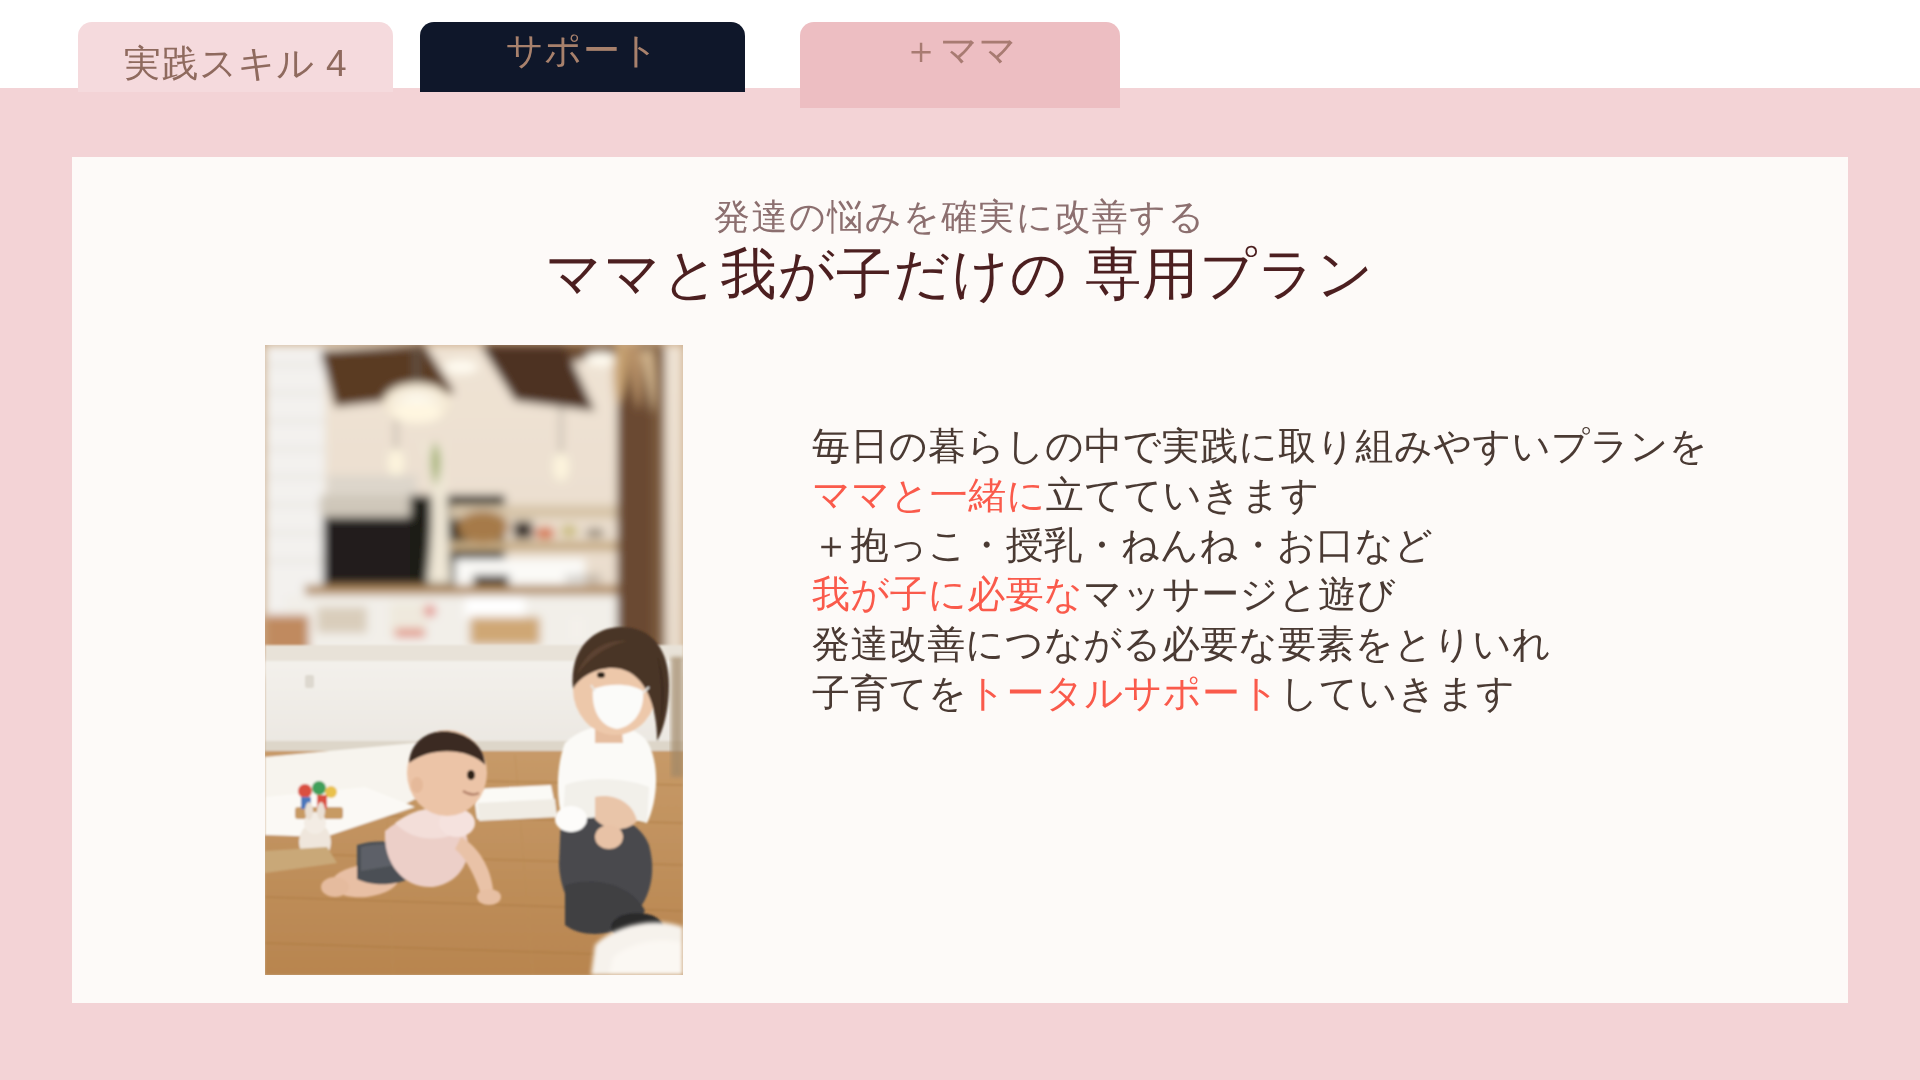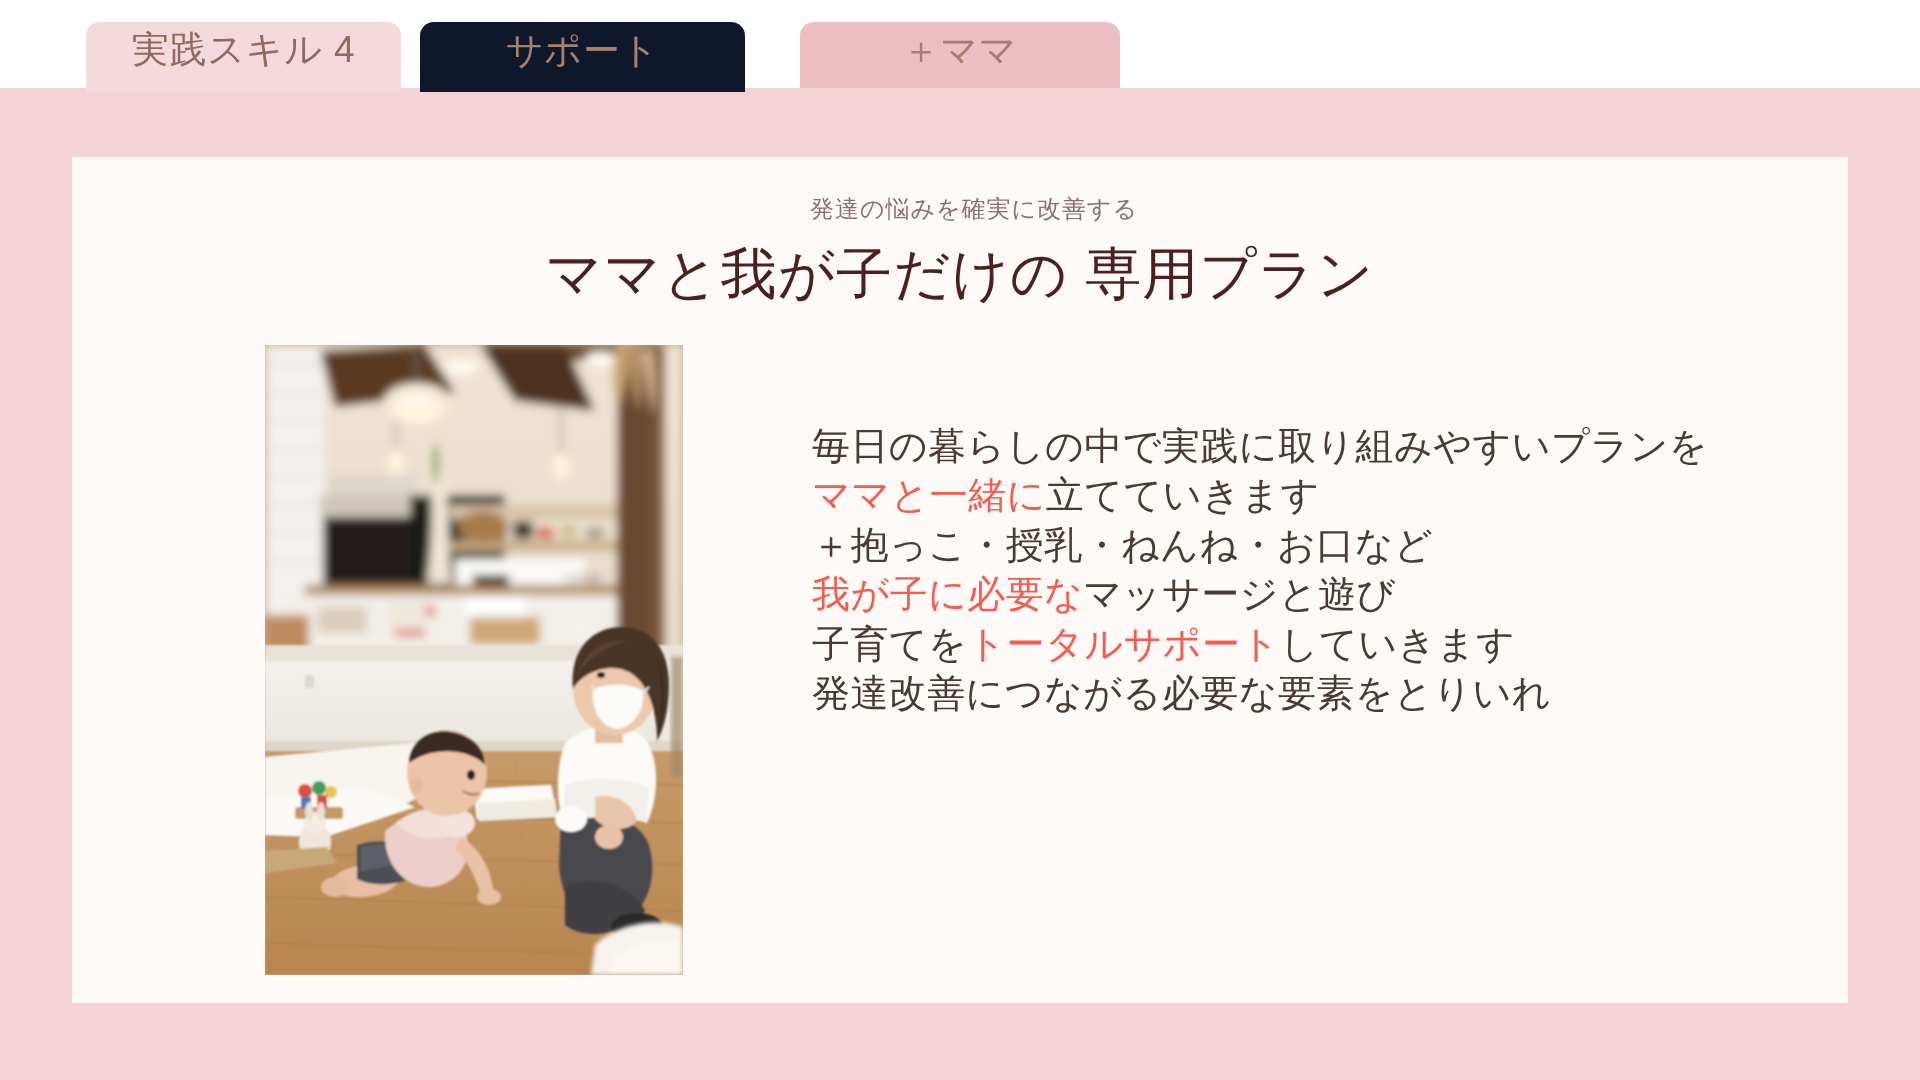--- a/index.html
+++ b/index.html
@@ -35,50 +35,49 @@
     align-items:flex-start;
     justify-content:center;
     padding-top:9px;
     font-size:37px;
     line-height:1.07;
     letter-spacing:0.02em;
     white-space:normal;
     text-align:center;
   }
   #tab-0 {
-    left:86px; width:315px; height:70px;
+    left:78px; width:315px; height:70px;
     background:#f5dadd; color:#8f6a5e;
-    padding-top:8px;
+    padding-top:22px;
   }
   #tab-1 {
     left:420px; width:325px; height:70px;
     background:#edc2ad; color:#a8816c;
   }
   #tab-2 {
-    left:800px; width:320px; height:66px;
+    left:800px; width:320px; height:86px;
     background:#edbec2; color:#a87b72;
   }
   .tab-label { display:block; }
   
   #card {
     position:absolute;
     left:72px; top:157px;
     width:1776px; height:846px;
     background:#fdfaf8;
   }
   
   #subtitle {
     position:absolute;
     left:0; top:36px;
     width:100%;
     text-align:center;
-    font-size:24px;
+    font-size:36px;
     color:#8c6f6f;
     letter-spacing:0.04em;
-    margin-left:14px;
   }
   #title {
     position:absolute;
     left:0; top:80px;
     width:100%;
     text-align:center;
     font-size:56px;
     color:#4c1f20;
     letter-spacing:0.02em;
   }
@@ -333,18 +332,18 @@
 
         <rect x="406" y="312" width="12" height="120" fill="#a08868" filter="url(#blur3)" opacity="0.7"></rect>
       </svg>
     </div>
 
     <div id="bodytext">
         <span class="bline"><span>毎日の暮らしの中で実践に取り組みやすいプランを</span></span>
         <span class="bline"><span class="hl">ママと一緒に</span><span>立てていきます</span></span>
         <span class="bline"><span>＋抱っこ・授乳・ねんね・お口など</span></span>
         <span class="bline"><span class="hl">我が子に必要な</span><span>マッサージと遊び</span></span>
+        <span class="bline"><span>発達改善につながる必要な要素をとりいれ</span></span>
         <span class="bline"><span>子育てを</span><span class="hl">トータルサポート</span><span>していきます</span></span>
-        <span class="bline"><span>発達改善につながる必要な要素をとりいれ</span></span>
       </div>
 
   </div>
 </div>
 
 </body></html>

